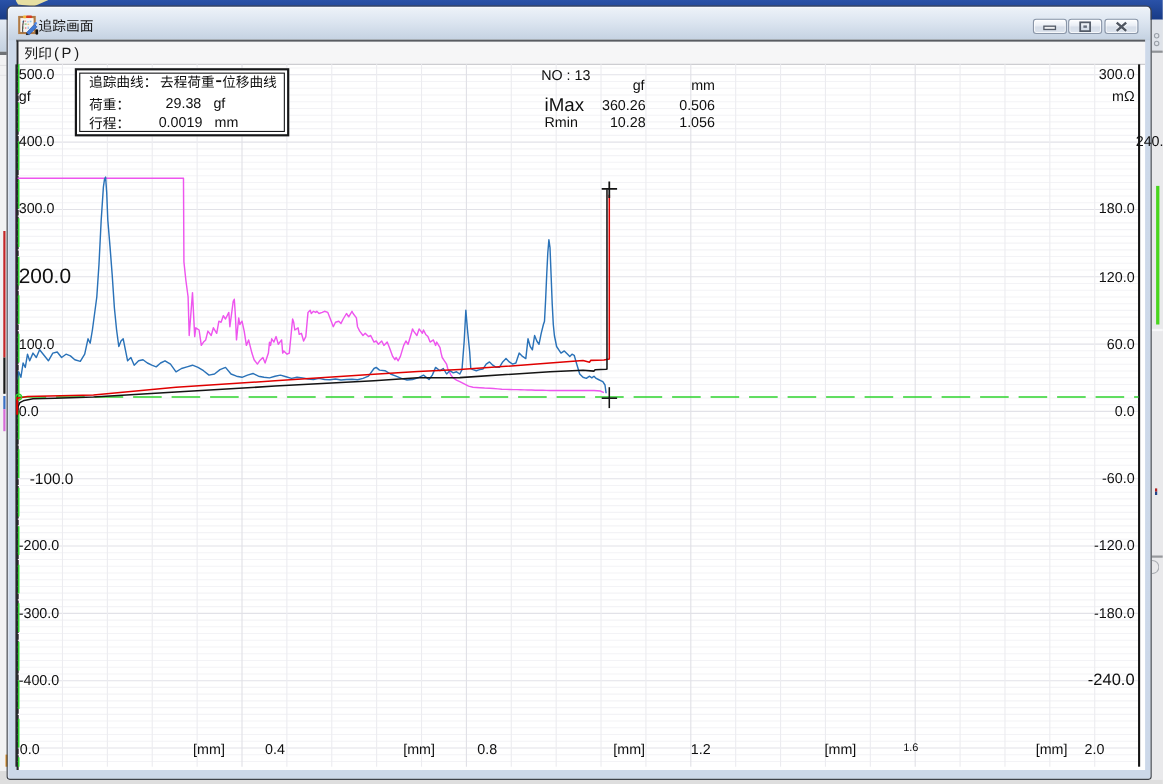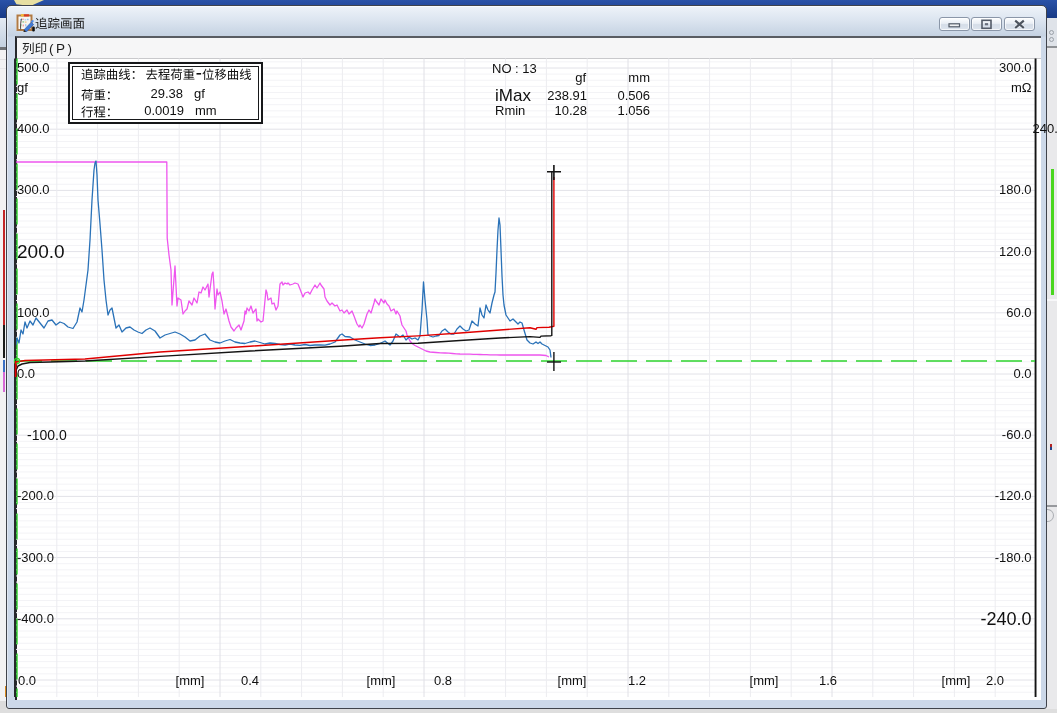--- a/index.html
+++ b/index.html
@@ -321,36 +321,36 @@
 <div class="lb" style="left:961.5px;width:70px;top:60px;text-align:right;font-size:13px">300.0</div>
 <div class="lb" style="left:961.5px;width:70px;top:80px;text-align:right;font-size:13px">mΩ</div>
 <div class="lb" style="left:995px;width:70px;top:121.19999999999999px;text-align:right;font-size:13px">240.0</div>
 <div class="lb" style="left:961.5px;width:70px;top:182.4px;text-align:right;font-size:13px">180.0</div>
 <div class="lb" style="left:961.5px;width:70px;top:243.6px;text-align:right;font-size:13px">120.0</div>
 <div class="lb" style="left:961.5px;width:70px;top:304.8px;text-align:right;font-size:13px">60.0</div>
 <div class="lb" style="left:961.5px;width:70px;top:366px;text-align:right;font-size:13px">0.0</div>
 <div class="lb" style="left:961.5px;width:70px;top:427.2px;text-align:right;font-size:13px">-60.0</div>
 <div class="lb" style="left:961.5px;width:70px;top:488.4px;text-align:right;font-size:13px">-120.0</div>
 <div class="lb" style="left:961.5px;width:70px;top:549.6px;text-align:right;font-size:13px">-180.0</div>
-<div class="lb" style="left:961.5px;width:70px;top:610.8px;text-align:right;font-size:18px">-240.0</div>
+<div class="lb" style="left:961.5px;width:70px;top:610.8px;text-align:right;font-size:15px">-240.0</div>
 <div class="lb" style="left:18px;top:673px;text-align:left;font-size:13px">0.0</div>
 <div class="lb" style="left:155px;width:70px;top:673px;text-align:center;font-size:13px">[mm]</div>
 <div class="lb" style="left:215px;width:70px;top:673px;text-align:center;font-size:13px">0.4</div>
 <div class="lb" style="left:346px;width:70px;top:673px;text-align:center;font-size:13px">[mm]</div>
 <div class="lb" style="left:408px;width:70px;top:673px;text-align:center;font-size:13px">0.8</div>
 <div class="lb" style="left:537px;width:70px;top:673px;text-align:center;font-size:13px">[mm]</div>
 <div class="lb" style="left:602px;width:70px;top:673px;text-align:center;font-size:13px">1.2</div>
 <div class="lb" style="left:729px;width:70px;top:673px;text-align:center;font-size:13px">[mm]</div>
-<div class="lb" style="left:793px;width:70px;top:673px;text-align:center;font-size:13px">1.6</div>
+<div class="lb" style="left:793px;width:70px;top:673px;text-align:center;font-size:10px">1.6</div>
 <div class="lb" style="left:921px;width:70px;top:673px;text-align:center;font-size:13px">[mm]</div>
 <div class="lb" style="left:960px;width:70px;top:673px;text-align:center;font-size:13px">2.0</div>
 <div class="lb" style="left:492px;top:60.5px;text-align:left;font-size:13px">NO&nbsp;:&nbsp;13</div>
 <div class="lb" style="left:516px;width:70px;top:70px;text-align:right;font-size:13px">gf</div>
 <div class="lb" style="left:580px;width:70px;top:70px;text-align:right;font-size:13px">mm</div>
 <div class="lb" style="left:495px;top:88px;text-align:left;font-size:17px">iMax</div>
-<div class="lb" style="left:517px;width:70px;top:88px;text-align:right;font-size:13px">238.91</div>
+<div class="lb" style="left:517px;width:70px;top:88px;text-align:right;font-size:13px">360.26</div>
 <div class="lb" style="left:580px;width:70px;top:88px;text-align:right;font-size:13px">0.506</div>
 <div class="lb" style="left:495px;top:102.5px;text-align:left;font-size:13px">Rmin</div>
 <div class="lb" style="left:517px;width:70px;top:102.5px;text-align:right;font-size:13px">10.28</div>
 <div class="lb" style="left:580px;width:70px;top:102.5px;text-align:right;font-size:13px">1.056</div>
 <div class="lb" style="left:113px;width:70px;top:85.5px;text-align:right;font-size:13px">29.38</div>
 <div class="lb" style="left:194px;top:85.5px;text-align:left;font-size:13px">gf</div>
 <div class="lb" style="left:114px;width:70px;top:102.5px;text-align:right;font-size:13px">0.0019</div>
 <div class="lb" style="left:195px;top:102.5px;text-align:left;font-size:13px">mm</div>
 </body></html>

